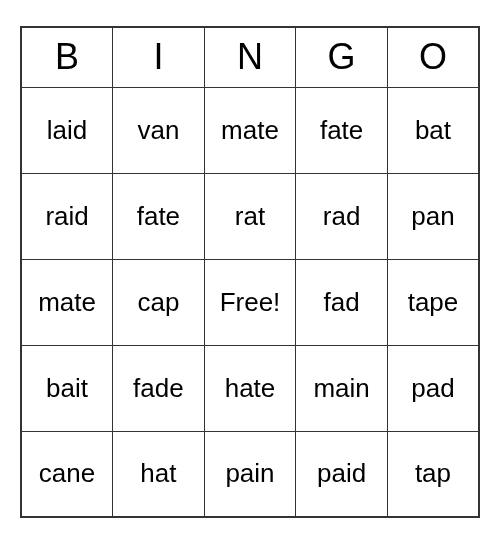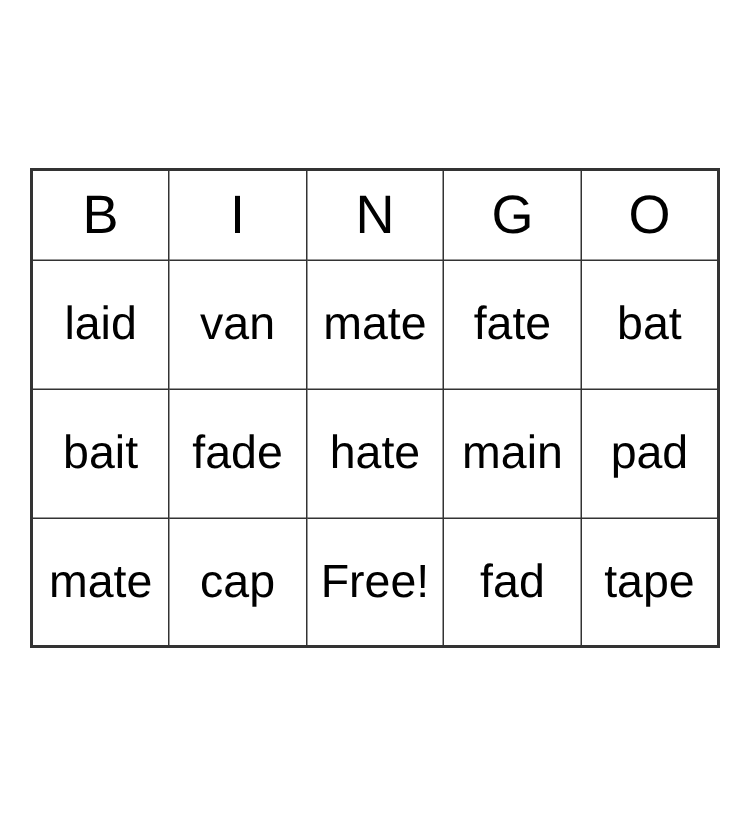--- a/index.html
+++ b/index.html
@@ -23,21 +23,21 @@
       border-collapse: collapse;
       width: 460px;
     }
 
     .bingo-card td, .bingo-card th {
       border: 1.5px solid #333;
       text-align: center;
       vertical-align: middle;
       width: 92px;
       height: 86px;
-      font-size: 31px;
+      font-size: 26px;
     }
 
     .bingo-card thead th {
       height: 60px;
       font-size: 36px;
       font-weight: normal;
     }
   </style>
 </head>
 <body>
@@ -54,27 +54,41 @@
   </thead>
   <tbody>
   <tr>
         <td>laid</td>
         <td>van</td>
         <td>mate</td>
         <td>fate</td>
         <td>bat</td>
       </tr>
       <tr>
-        <td>bait</td>
-        <td>fade</td>
-        <td>hate</td>
-        <td>main</td>
-        <td>pad</td>
+        <td>raid</td>
+        <td>fate</td>
+        <td>rat</td>
+        <td>rad</td>
+        <td>pan</td>
       </tr>
       <tr>
         <td>mate</td>
         <td>cap</td>
         <td>Free!</td>
         <td>fad</td>
         <td>tape</td>
       </tr>
+      <tr>
+        <td>bait</td>
+        <td>fade</td>
+        <td>hate</td>
+        <td>main</td>
+        <td>pad</td>
+      </tr>
+      <tr>
+        <td>cane</td>
+        <td>hat</td>
+        <td>pain</td>
+        <td>paid</td>
+        <td>tap</td>
+      </tr>
     </tbody>
 </table>
 
 </body></html>

